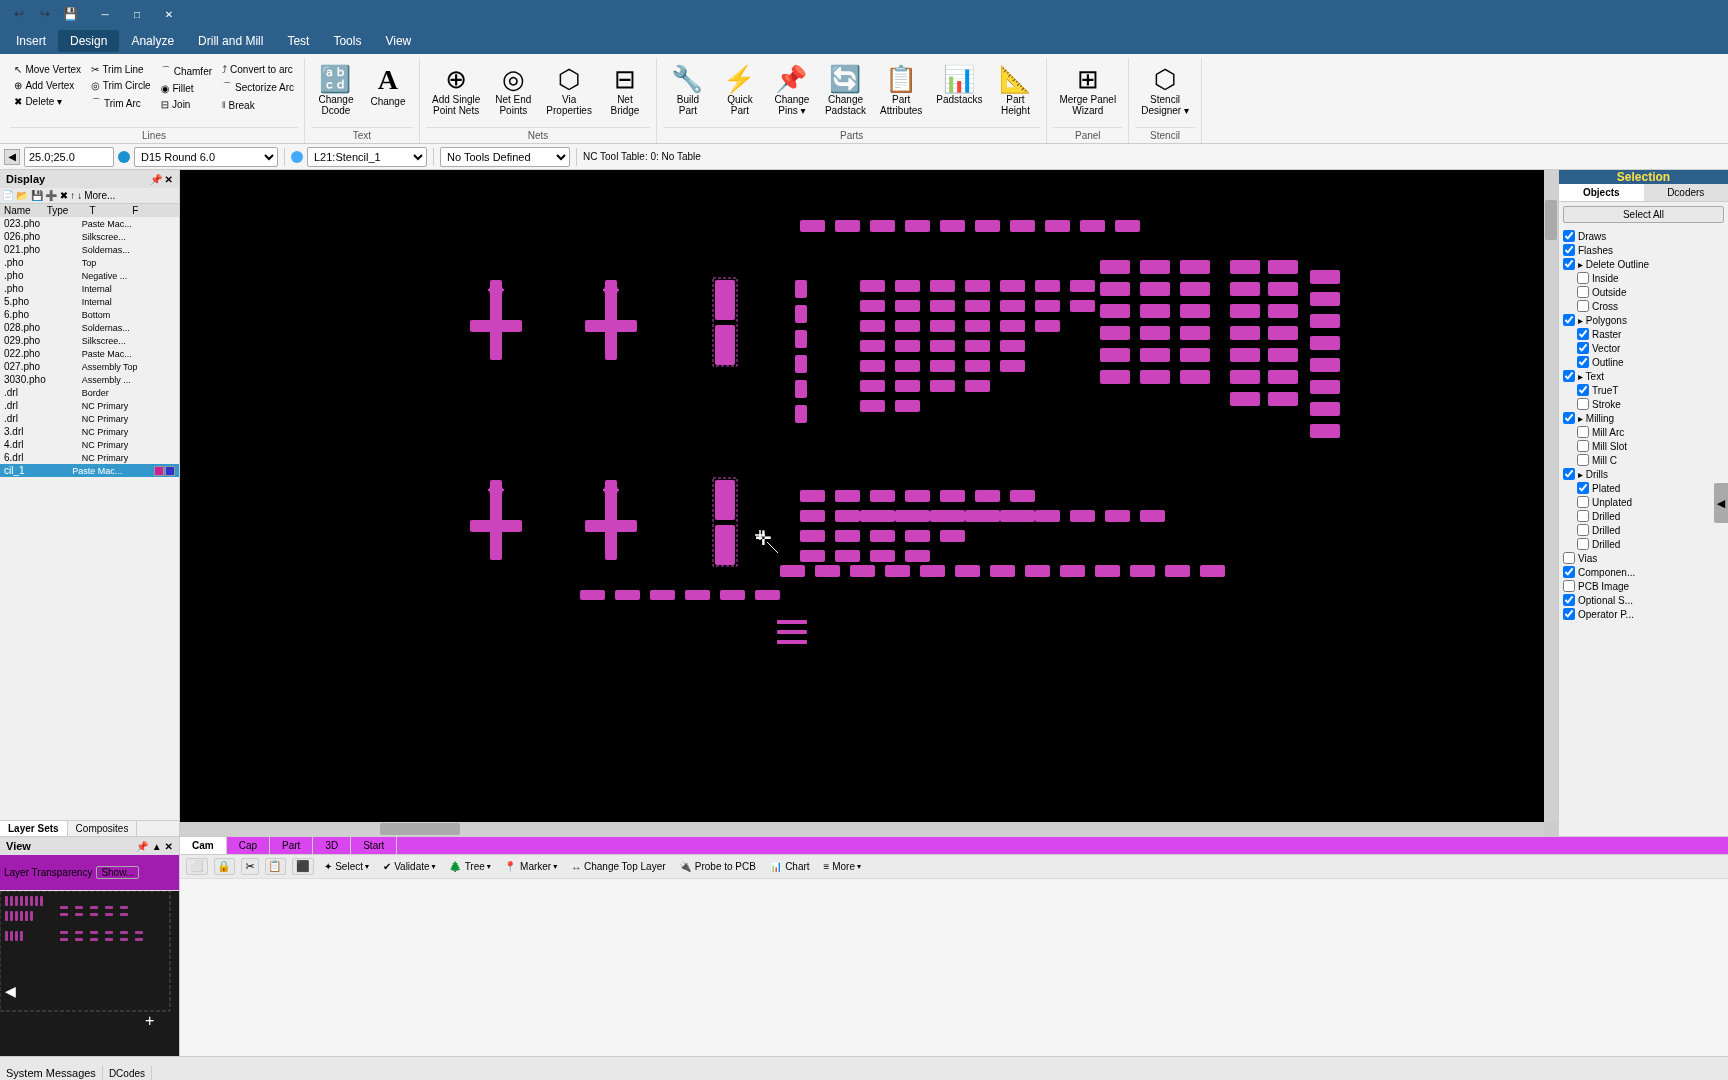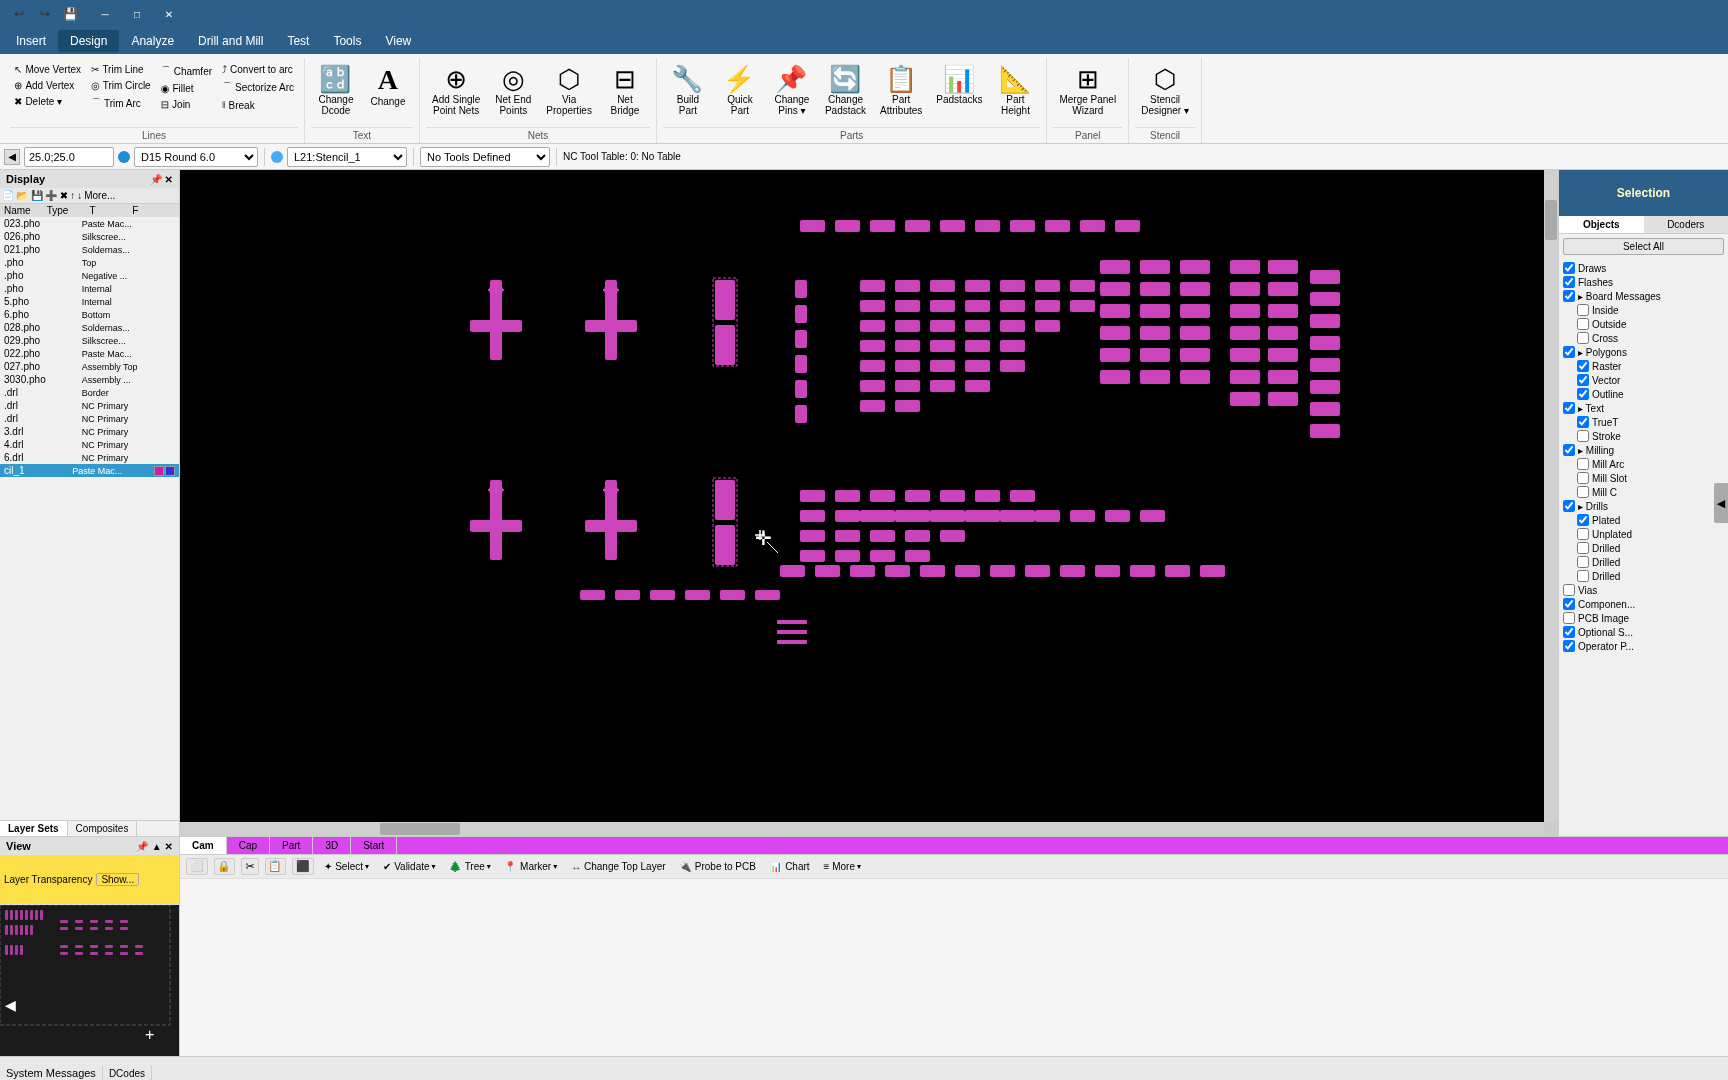--- a/index.html
+++ b/index.html
@@ -46,21 +46,21 @@
     .color-box { width: 10px; height: 10px; border: 1px solid #999; }
     .tab-btn { padding: 2px 8px; font-size: 10px; cursor: pointer; border-right: 1px solid #ccc; }
     .tab-btn.active { background: white; font-weight: bold; }
 
     
     #canvas-area { flex: 1; background: #000; position: relative; overflow: hidden; }
     #canvas-svg { width: 100%; height: 100%; }
 
     
     #right-panel { width: 170px; background: #f0f0f0; border-left: 1px solid #ccc; display: flex; flex-direction: column; }
-    #selection-header { background: #2c5f8a; color: #fef9c3; padding: 16px 8px; font-size: 12px; font-weight: bold; text-align: center; }
+    #selection-header { background: #2c5f8a; color: #fde047; padding: 0 8px; font-size: 12px; font-weight: bold; text-align: center; }
     #selection-tabs { display: flex; background: #e0e0e0; border-bottom: 1px solid #ccc; }
     .sel-tab { flex: 1; text-align: center; padding: 3px 2px; font-size: 10px; cursor: pointer; }
     .sel-tab.active { background: white; font-weight: bold; }
     #select-all-btn { margin: 4px; padding: 2px 6px; font-size: 10px; cursor: pointer; background: #e8e8e8; border: 1px solid #aaa; border-radius: 2px; text-align: center; }
     .check-tree { padding: 2px 4px; font-size: 10px; }
     .check-item { display: flex; align-items: center; gap: 3px; padding: 1px 0; cursor: pointer; }
     .check-item input[type=checkbox] { width: 12px; height: 12px; }
     .check-group { margin-left: 14px; }
     #error-explorer-header { display: flex; align-items: center; padding: 4px 8px; font-size: 13px; font-weight: bold; border-bottom: 1px solid #ddd; }
     #error-toolbar { display: flex; align-items: center; padding: 3px 6px; gap: 6px; border-bottom: 1px solid #ddd; background: #ebebeb; }
@@ -263,21 +263,21 @@
       </div>
     </div>
     <div class="ribbon-group-label">Stencil</div>
   </div>
 </div>
 
 <div id="toolbar-row">
   <div style="width:16px;height:16px;border:1px solid #aaa;background:#ddd;display:flex;align-items:center;justify-content:center;font-size:10px;cursor:pointer;">◀</div>
   <input class="toolbar-input" style="width: 90px;" value="25.0;25.0">
   <span class="toolbar-dot"></span>
-  <select class="toolbar-select" style="width:124px;">
+  <select class="toolbar-select" style="width:144px;">
     <option>D15  Round 6.0</option>
   </select>
   <span class="toolbar-sep"></span>
   <span style="width:12px;height:12px;border-radius:50%;background:#44aaff;display:inline-block;"></span>
   <select class="toolbar-select" style="width:120px;">
     <option>L21:Stencil_1</option>
   </select>
   <span class="toolbar-sep"></span>
   <select class="toolbar-select" style="width:130px;">
     <option>No Tools Defined</option>
@@ -652,21 +652,21 @@
       <div class="check-item">
           <input type="checkbox" checked="" style="">
           <span>Draws</span>
         </div>
       <div class="check-item">
           <input type="checkbox" checked="" style="">
           <span>Flashes</span>
         </div>
       <div class="check-item">
           <input type="checkbox" checked="" style="">
-          <span>▸ Board Messages</span>
+          <span>▸ Delete Outline</span>
         </div>
       <div class="check-group">
         <div class="check-item">
             <input type="checkbox" style="">
             <span>Inside</span>
           </div>
         <div class="check-item">
             <input type="checkbox" style="">
             <span>Outside</span>
           </div>
@@ -781,21 +781,21 @@
 
   <div style="width:180px;display:flex;flex-direction:column;border-right:1px solid #ccc;">
     <div style="background:#e0e0e0;padding:3px 6px;display:flex;align-items:center;justify-content:space-between;font-size:11px;font-weight:bold;">
       <span>View</span>
       <span style="display:flex;gap:3px;">
         <span style="cursor:pointer;font-size:10px;">📌</span>
         <span style="cursor:pointer;font-size:10px;">▲</span>
         <span style="cursor:pointer;font-size:10px;">✕</span>
       </span>
     </div>
-    <div style="padding:18px 4px;font-size:10px;background:#fde047;display:flex;gap:4px;align-items:center;border-bottom:1px solid #ddd;">
+    <div style="padding:11px 4px;font-size:10px;background:#a21caf;display:flex;gap:4px;align-items:center;border-bottom:1px solid #ddd;">
       <span>Layer Transparency</span>
       <span style="cursor:pointer;font-size:10px;border:1px solid #aaa;padding:0 4px;border-radius:2px;">Show...</span>
     </div>
 
     <div style="flex:1;background:#1a1a1a;position:relative;overflow:hidden;">
       <svg width="100%" height="100%" xmlns="http://www.w3.org/2000/svg">
         <rect width="100%" height="100%" fill="#1a1a1a"></rect>
         <g fill="#cc44bb" opacity="0.8">
           <rect x="5" y="5" width="3" height="10" rx="1"></rect>
           <rect x="10" y="5" width="3" height="10" rx="1"></rect>

